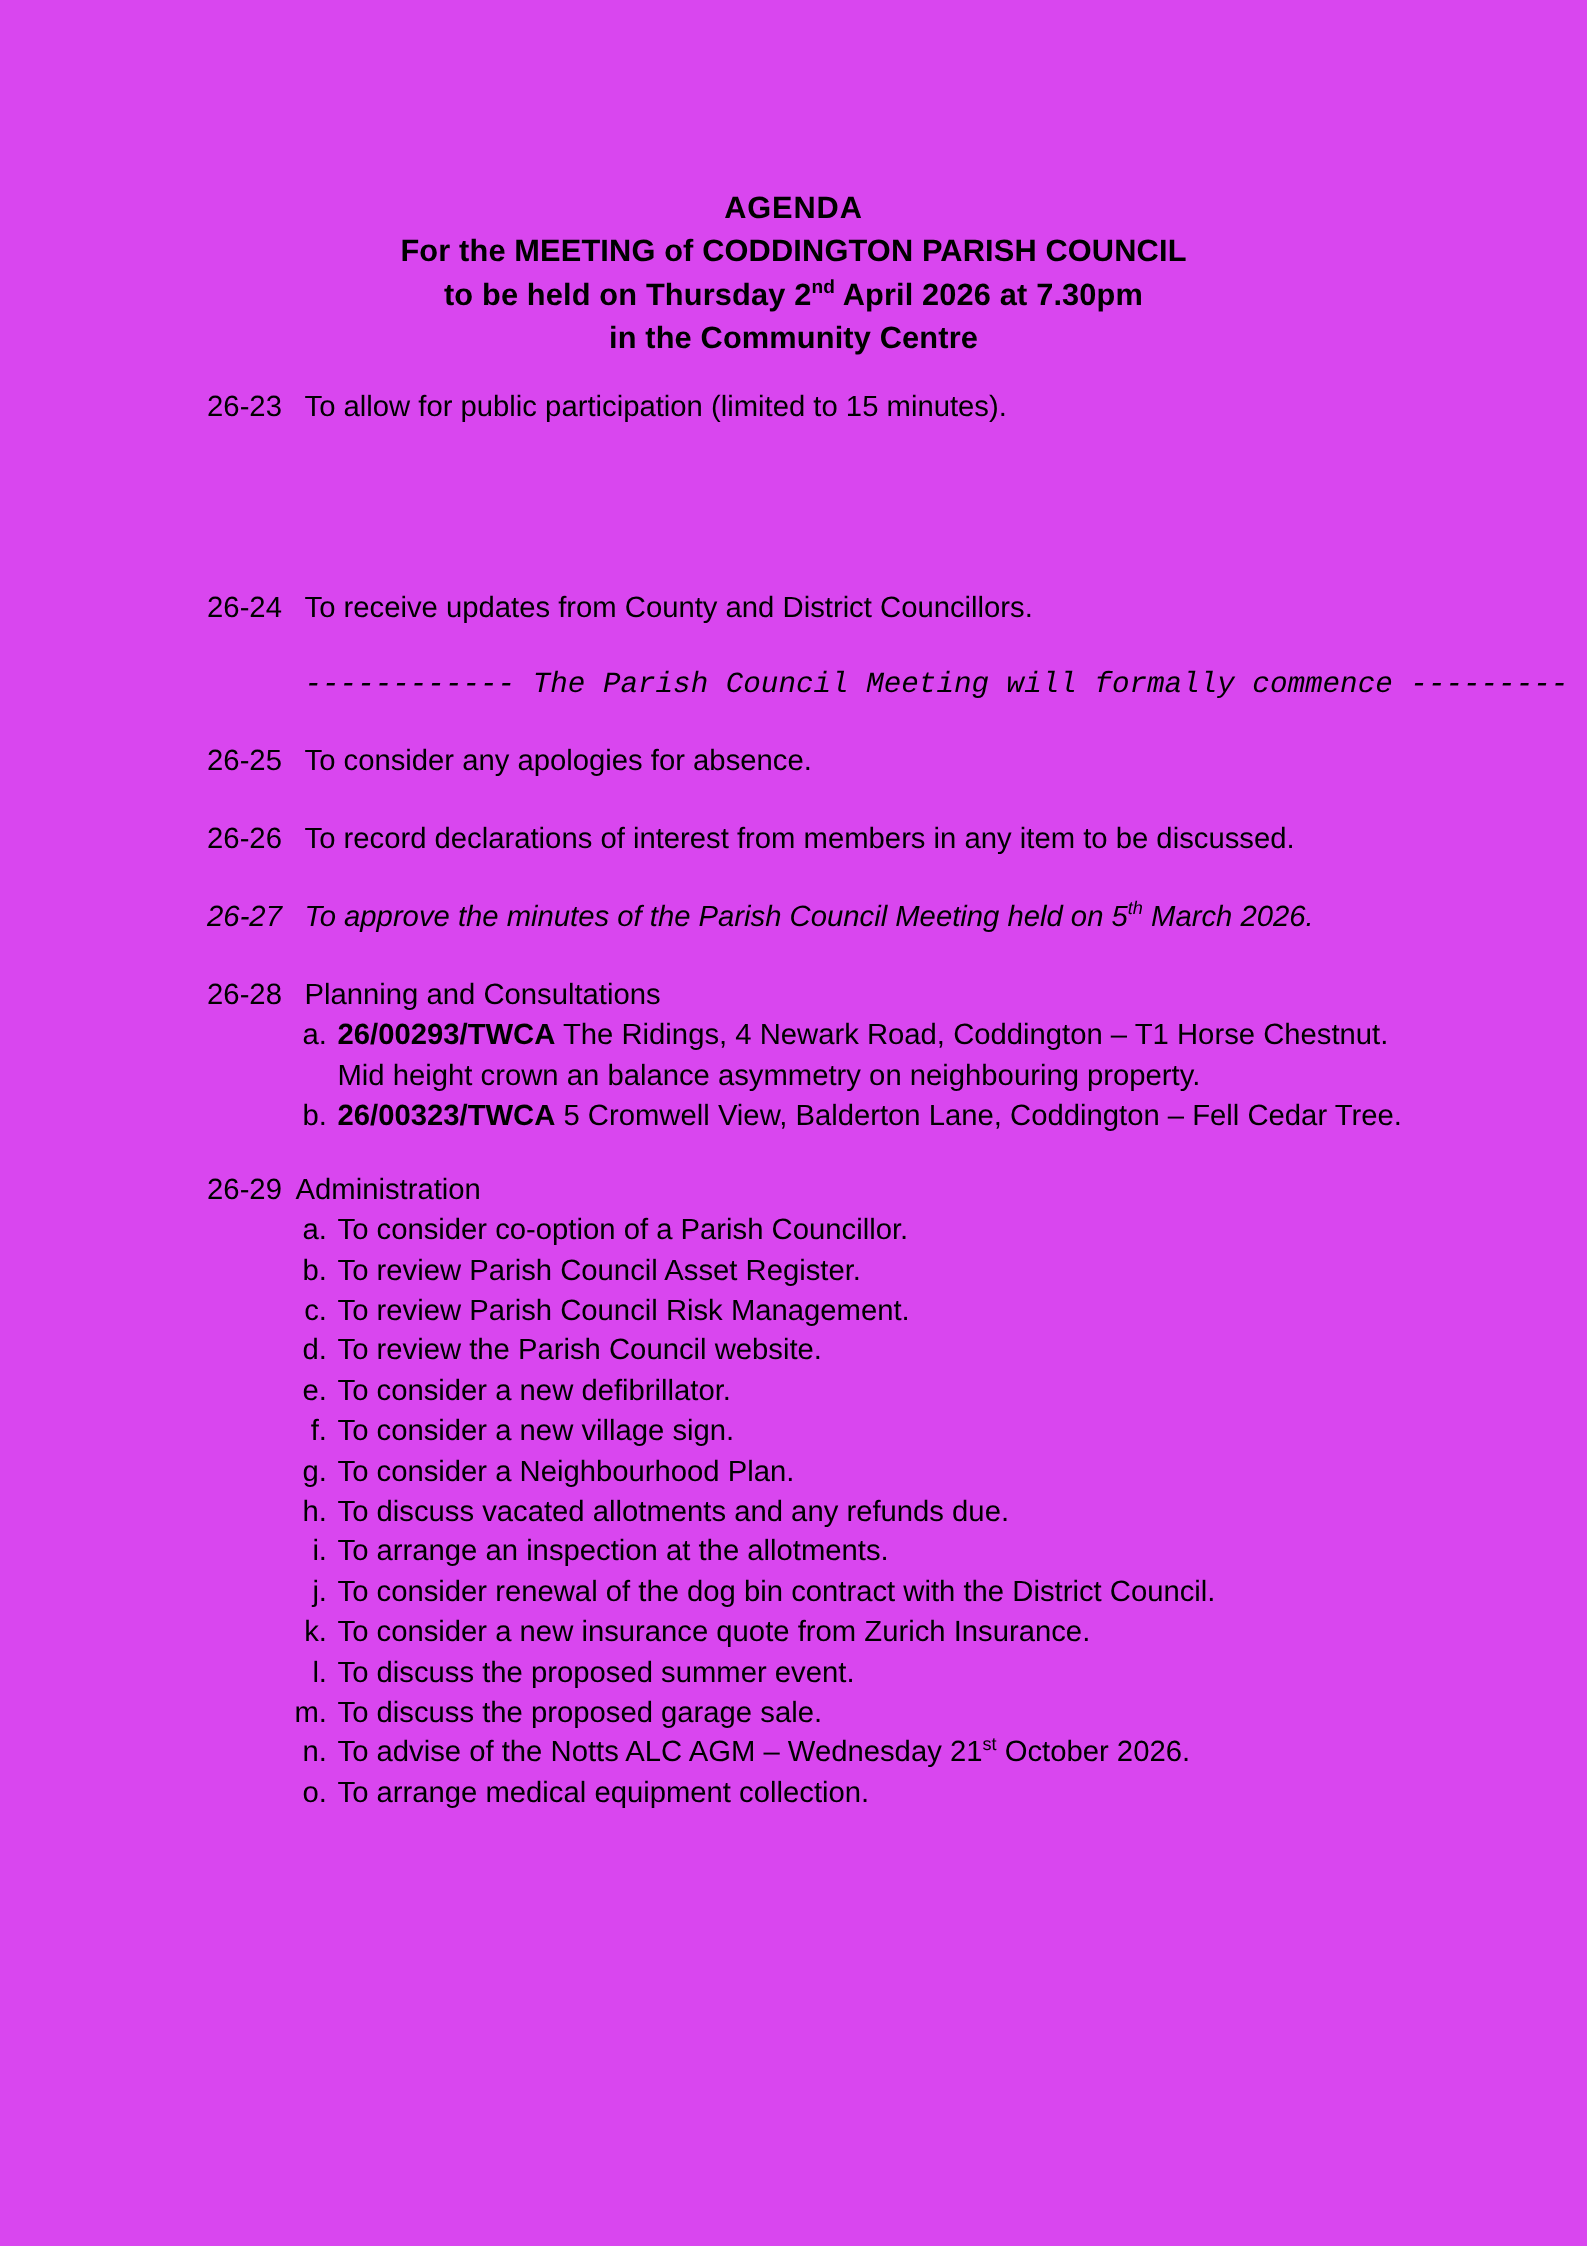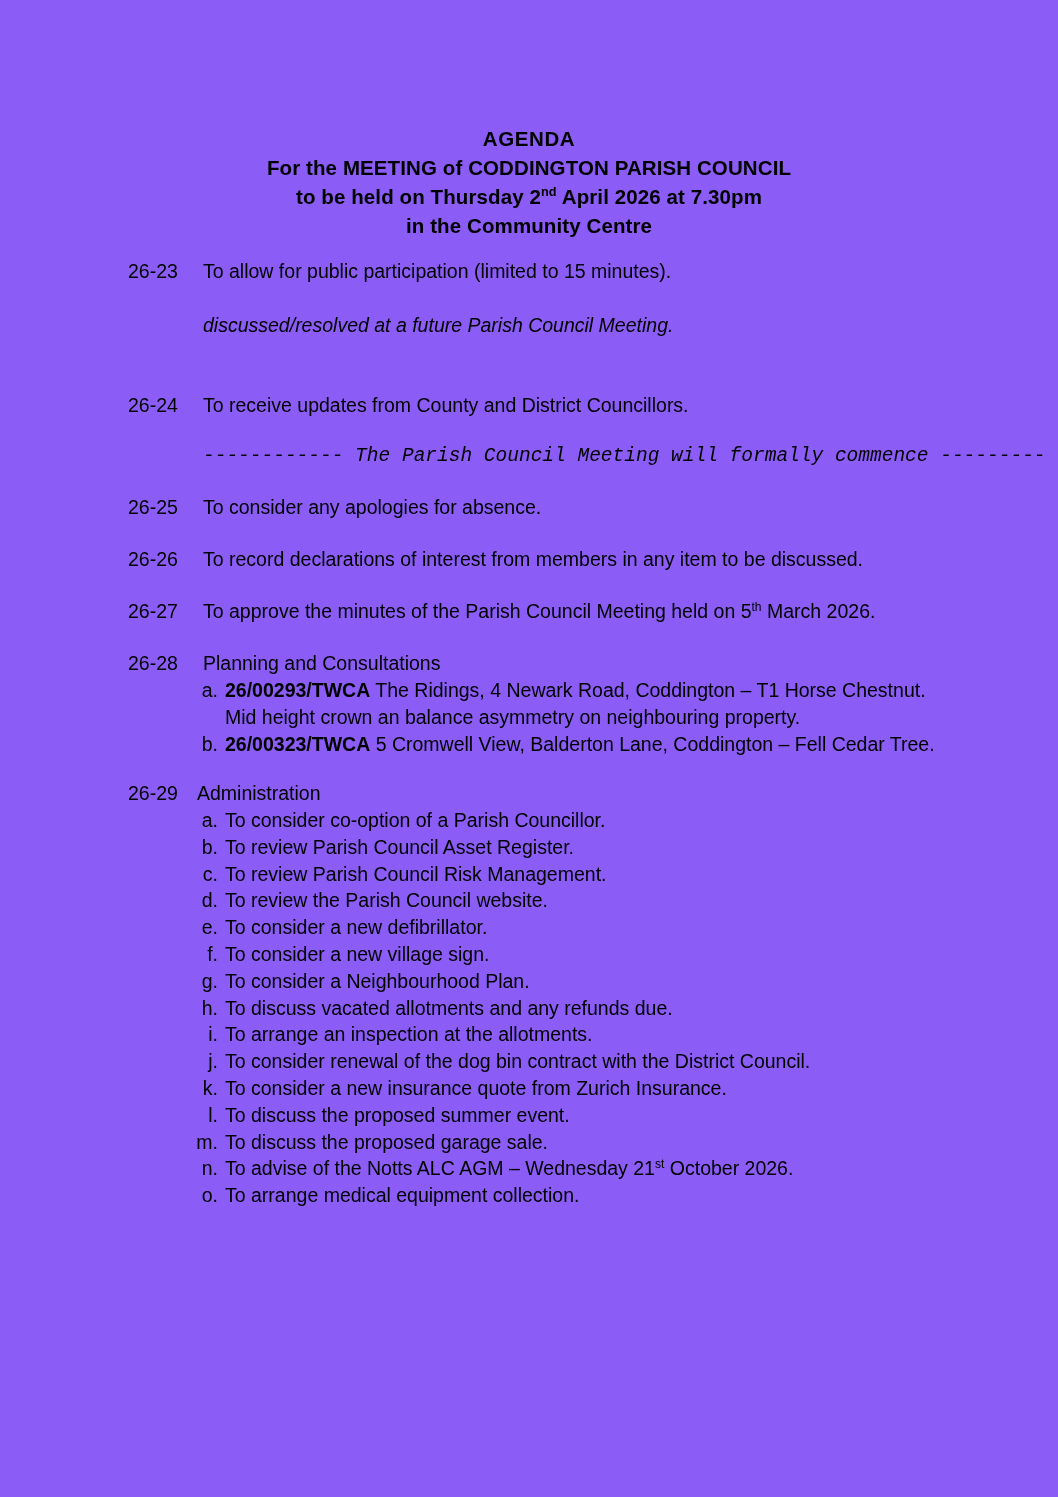--- a/index.html
+++ b/index.html
@@ -8,21 +8,21 @@
     background: #ffffff;
   }
   body {
     font-family: "Liberation Sans", sans-serif;
     color: #000000;
   }
   .page {
     position: relative;
     width: 1058px;
     height: 1497px;
-    background: #8b5cf6;
+    background: #d946ef;
     overflow: hidden;
     box-sizing: border-box;
   }
 
   
   .doc-header {
     position: absolute;
     left: 0;
     top: 124px;
     width: 1058px;
@@ -41,21 +41,21 @@
     left: 128px;
     width: 900px;
     font-size: 19.5px;
     line-height: 27px;
   }
   .agenda-row .num {
     position: absolute;
     left: 0;
     top: 0;
     width: 70px;
-    text-align: left;
+    text-align: center;
     white-space: nowrap;
   }
   .agenda-row .txt {
     display: block;
     margin-left: 75px;
   }
   .agenda-row .txt.bold { font-weight: normal; }
 
   
   .agenda-row.admin .txt { margin-left: 69px; }
@@ -126,21 +126,20 @@
     <span class="hline"><span>to be held on Thursday 2</span><sup>nd</sup><span> April 2026 at 7.30pm</span></span>
     <span class="hline">in the Community Centre</span>
   </div>
 
   <div class="agenda-row" style="top:258px;">
     <span class="num">26-23</span>
     <span class="txt">To allow for public participation (limited to 15 minutes).</span>
   </div>
 
   <div class="note-block note-1" style="top:312px;">
-    <span class="nline">discussed/resolved at a future Parish Council Meeting.</span>
   </div>
 
   <div class="agenda-row" style="top:392px;">
     <span class="num">26-24</span>
     <span class="txt">To receive updates from County and District Councillors.</span>
   </div>
 
   <div class="commence-line" style="top:443px;font-family:Liberation Mono, monospace;">
     <span>------------ The Parish Council Meeting will formally commence ---------</span>
   </div>
@@ -148,21 +147,21 @@
   <div class="agenda-row" style="top:494px;">
     <span class="num">26-25</span>
     <span class="txt">To consider any apologies for absence.</span>
   </div>
 
   <div class="agenda-row" style="top:546px;">
     <span class="num">26-26</span>
     <span class="txt">To record declarations of interest from members in any item to be discussed.</span>
   </div>
 
-  <div class="agenda-row" style="top:598px;">
+  <div class="agenda-row" style="top:598px;font-style:italic;">
     <span class="num">26-27</span>
     <span class="txt"><span>To approve the minutes of the Parish Council Meeting held on 5</span><sup>th</sup><span> March 2026.</span></span>
   </div>
 
   <div class="agenda-row" style="top:650px;">
     <span class="num">26-28</span>
     <span class="txt bold">Planning and Consultations</span>
   </div>
 
   <div class="sub-list" style="top:677px;">

